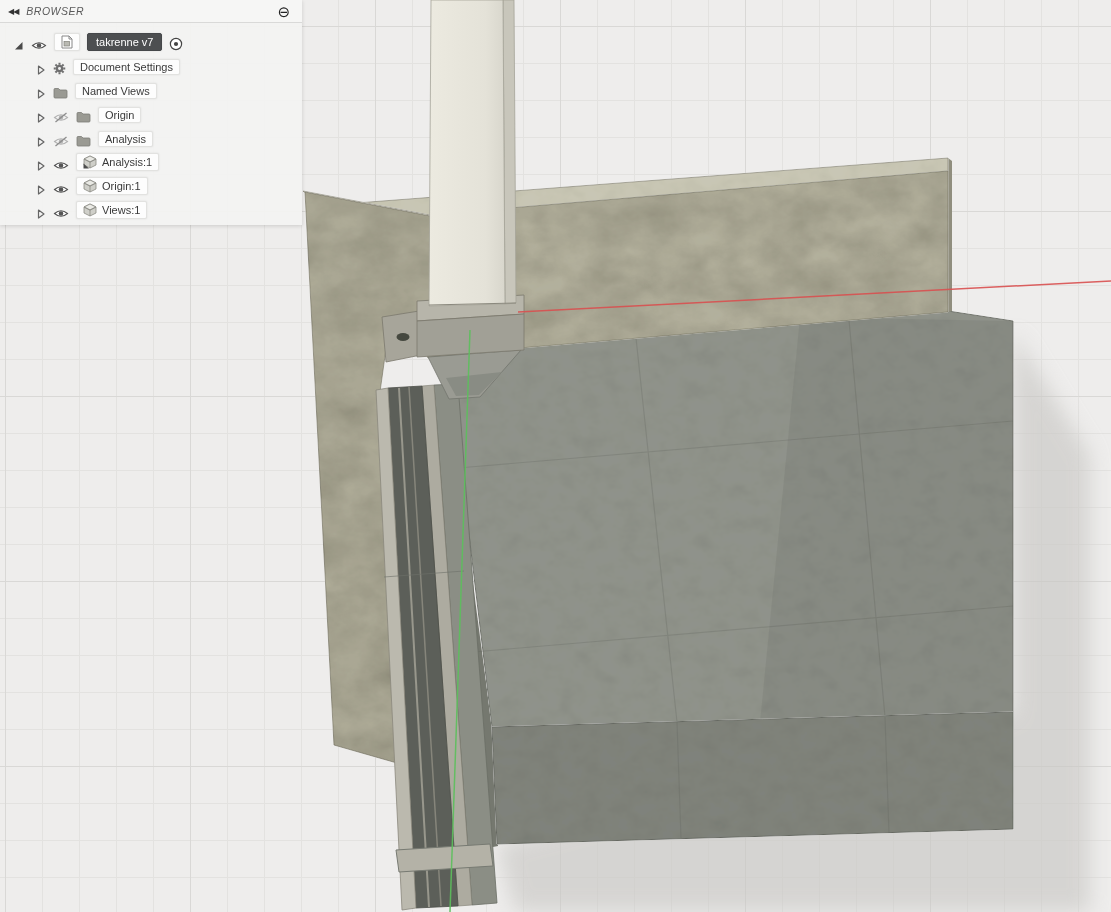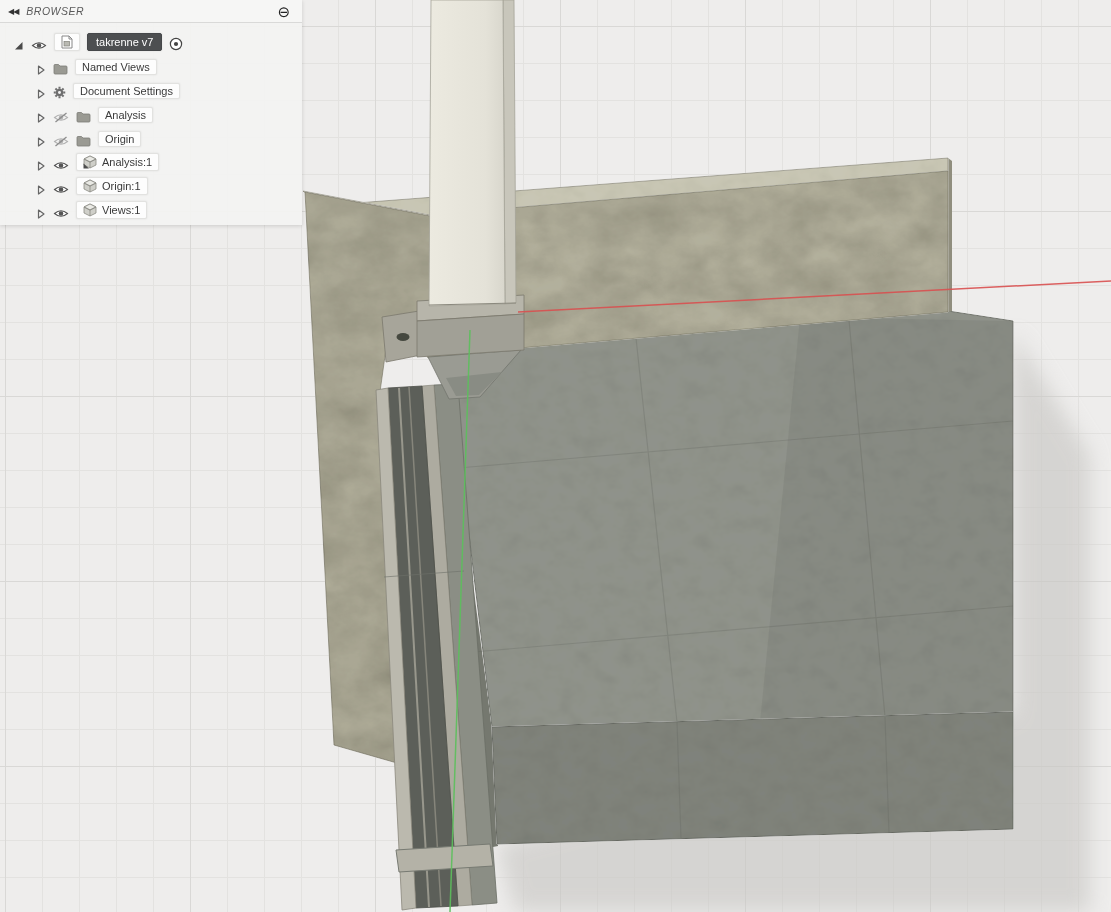--- a/index.html
+++ b/index.html
@@ -168,35 +168,20 @@
           </span>
       </div>
 
     <div class="row child">
           <span class="icn">
             <svg width="10" height="10" viewBox="0 0 10 10">
               <path d="M2.5 1 L8 5 L2.5 9 Z" fill="none" stroke="#666" stroke-width="1.2" stroke-linejoin="round"></path>
             </svg>
           </span>
           <span class="icn">
-            <svg width="15" height="12" viewBox="0 0 15 12">
-              <path d="M1 2.5 Q1 1.5 2 1.5 L5.5 1.5 L7 3 L13 3 Q14 3 14 4 L14 10 Q14 11 13 11 L2 11 Q1 11 1 10 Z" fill="#9a9a93" stroke="#7c7c76" stroke-width="0.8"></path>
-            </svg>
-          </span>
-          <span class="chip">
-            <span class="lbl">Named Views</span>
-          </span>
-        </div>
-        <div class="row child">
-          <span class="icn">
-            <svg width="10" height="10" viewBox="0 0 10 10">
-              <path d="M2.5 1 L8 5 L2.5 9 Z" fill="none" stroke="#666" stroke-width="1.2" stroke-linejoin="round"></path>
-            </svg>
-          </span>
-          <span class="icn">
             <svg width="13" height="13" viewBox="0 0 14 14">
               <g fill="none" stroke="#6f6f6f" stroke-width="2.2">
                 <line x1="7" y1="0.8" x2="7" y2="3"></line>
                 <line x1="7" y1="11" x2="7" y2="13.2"></line>
                 <line x1="0.8" y1="7" x2="3" y2="7"></line>
                 <line x1="11" y1="7" x2="13.2" y2="7"></line>
                 <line x1="2.6" y1="2.6" x2="4.2" y2="4.2"></line>
                 <line x1="9.8" y1="9.8" x2="11.4" y2="11.4"></line>
                 <line x1="11.4" y1="2.6" x2="9.8" y2="4.2"></line>
                 <line x1="2.6" y1="11.4" x2="4.2" y2="9.8"></line>
@@ -209,33 +194,48 @@
             <span class="lbl">Document Settings</span>
           </span>
         </div>
         <div class="row child">
           <span class="icn">
             <svg width="10" height="10" viewBox="0 0 10 10">
               <path d="M2.5 1 L8 5 L2.5 9 Z" fill="none" stroke="#666" stroke-width="1.2" stroke-linejoin="round"></path>
             </svg>
           </span>
           <span class="icn">
+            <svg width="15" height="12" viewBox="0 0 15 12">
+              <path d="M1 2.5 Q1 1.5 2 1.5 L5.5 1.5 L7 3 L13 3 Q14 3 14 4 L14 10 Q14 11 13 11 L2 11 Q1 11 1 10 Z" fill="#9a9a93" stroke="#7c7c76" stroke-width="0.8"></path>
+            </svg>
+          </span>
+          <span class="chip">
+            <span class="lbl">Named Views</span>
+          </span>
+        </div>
+        <div class="row child">
+          <span class="icn">
+            <svg width="10" height="10" viewBox="0 0 10 10">
+              <path d="M2.5 1 L8 5 L2.5 9 Z" fill="none" stroke="#666" stroke-width="1.2" stroke-linejoin="round"></path>
+            </svg>
+          </span>
+          <span class="icn">
             <svg width="16" height="11" viewBox="0 0 16 11">
               <path d="M1.5 5.5 Q8 0 14.5 5.5 Q8 11 1.5 5.5 Z" fill="none" stroke="#b3b3b3" stroke-width="1.1"></path>
               <circle cx="8" cy="5.5" r="2.2" fill="#b3b3b3"></circle>
               <line x1="2.5" y1="10" x2="13.5" y2="1" stroke="#8c8c8c" stroke-width="1.3"></line>
             </svg>
           </span>
           <span class="icn">
             <svg width="15" height="12" viewBox="0 0 15 12">
               <path d="M1 2.5 Q1 1.5 2 1.5 L5.5 1.5 L7 3 L13 3 Q14 3 14 4 L14 10 Q14 11 13 11 L2 11 Q1 11 1 10 Z" fill="#9a9a93" stroke="#7c7c76" stroke-width="0.8"></path>
             </svg>
           </span>
           <span class="chip">
-            <span class="lbl">Analysis</span>
+            <span class="lbl">Origin</span>
           </span>
         </div>
         <div class="row child">
           <span class="icn">
             <svg width="10" height="10" viewBox="0 0 10 10">
               <path d="M2.5 1 L8 5 L2.5 9 Z" fill="none" stroke="#666" stroke-width="1.2" stroke-linejoin="round"></path>
             </svg>
           </span>
           <span class="icn">
             <svg width="16" height="11" viewBox="0 0 16 11">
@@ -243,21 +243,21 @@
               <circle cx="8" cy="5.5" r="2.2" fill="#b3b3b3"></circle>
               <line x1="2.5" y1="10" x2="13.5" y2="1" stroke="#8c8c8c" stroke-width="1.3"></line>
             </svg>
           </span>
           <span class="icn">
             <svg width="15" height="12" viewBox="0 0 15 12">
               <path d="M1 2.5 Q1 1.5 2 1.5 L5.5 1.5 L7 3 L13 3 Q14 3 14 4 L14 10 Q14 11 13 11 L2 11 Q1 11 1 10 Z" fill="#9a9a93" stroke="#7c7c76" stroke-width="0.8"></path>
             </svg>
           </span>
           <span class="chip">
-            <span class="lbl">Origin</span>
+            <span class="lbl">Analysis</span>
           </span>
         </div>
         <div class="row child">
           <span class="icn">
             <svg width="10" height="10" viewBox="0 0 10 10">
               <path d="M2.5 1 L8 5 L2.5 9 Z" fill="none" stroke="#666" stroke-width="1.2" stroke-linejoin="round"></path>
             </svg>
           </span>
           <span class="icn">
             <svg width="16" height="11" viewBox="0 0 16 11">

